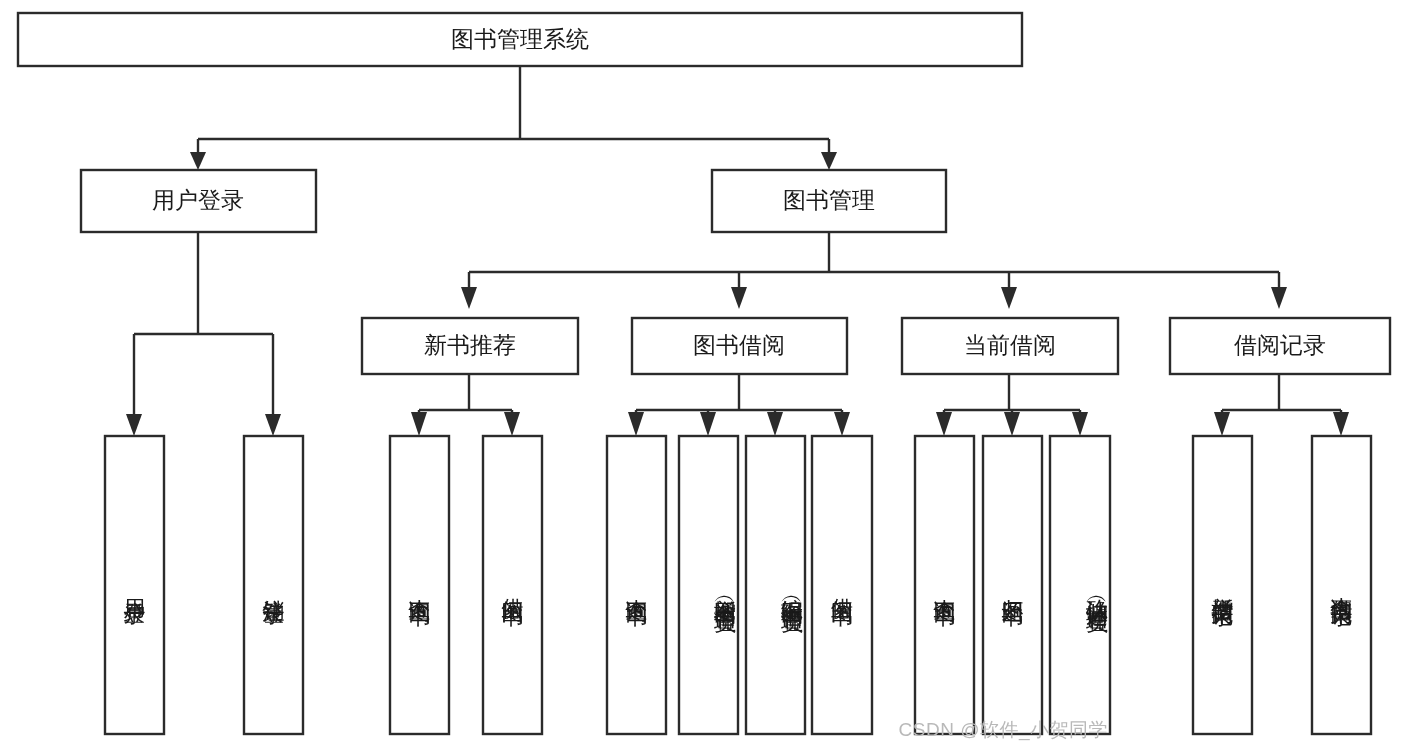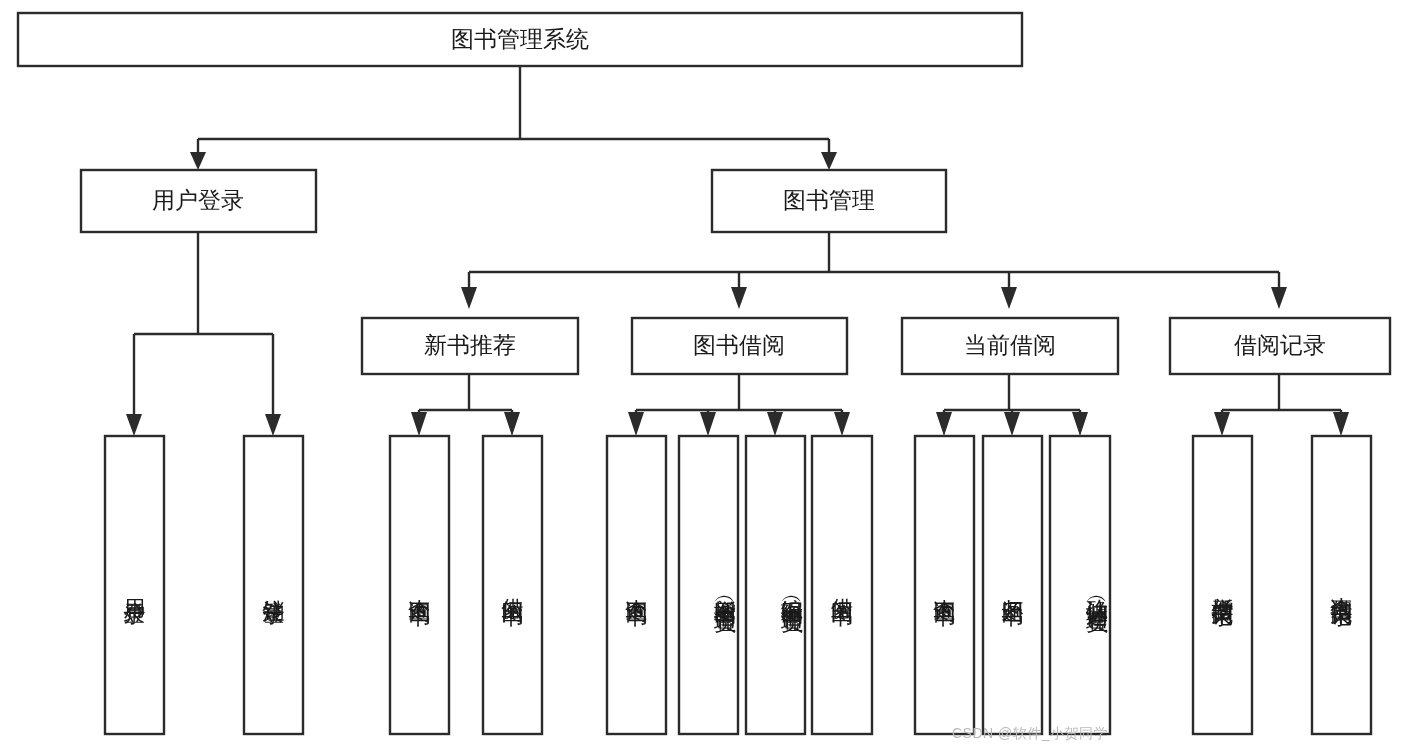--- a/index.html
+++ b/index.html
@@ -69,21 +69,21 @@
     letter-spacing: 2px;
     color: #1a1a1a;
     white-space: nowrap;
     pointer-events: none;
   }
   #watermark {
     position: absolute;
     right: 8px;
     bottom: 4px;
     font-family: "Liberation Sans", "DejaVu Sans", sans-serif;
-    font-size: 14px;
+    font-size: 19px;
     color: #b9b9b9;
     letter-spacing: 0.5px;
     white-space: nowrap;
   }
 </style>
 </head>
 <body>
 
 <div id="diagram-root">
 

